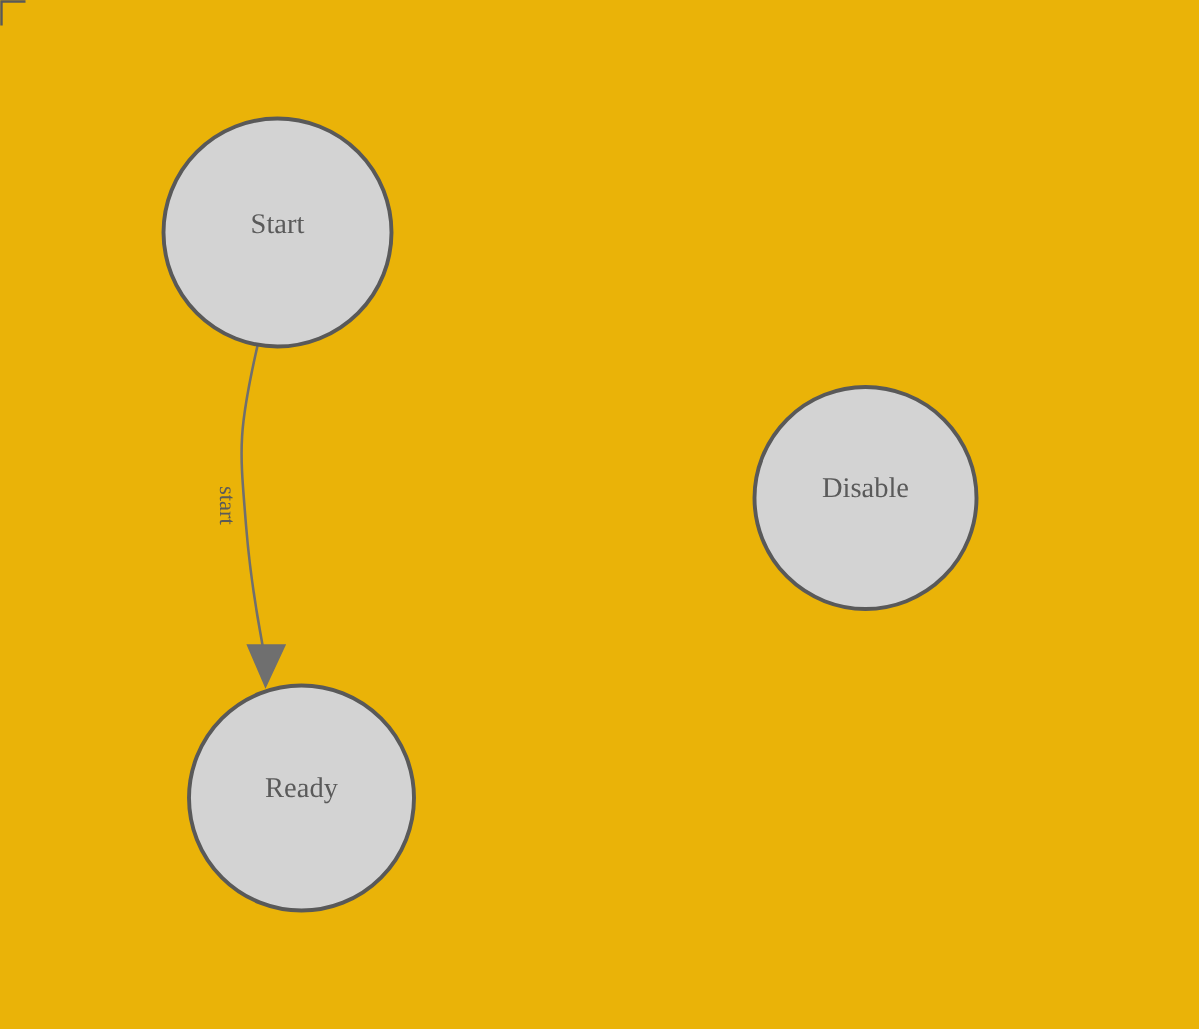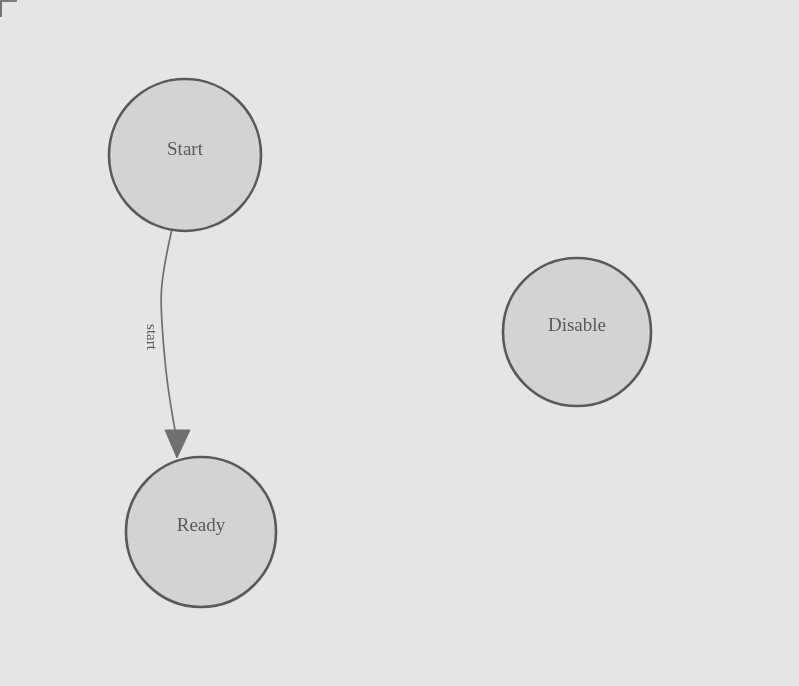--- a/index.html
+++ b/index.html
@@ -4,21 +4,21 @@
 <style>
   html, body {
     margin: 0;
     padding: 0;
     background: #ffffff;
   }
   #canvas {
     position: relative;
     width: 799px;
     height: 686px;
-    background: #e5e5e5;
+    background: #eab308;
     overflow: hidden;
     font-family: "Liberation Serif", "DejaVu Serif", serif;
   }
   #graph-svg {
     position: absolute;
     left: 0;
     top: 0;
     width: 799px;
     height: 686px;
     display: block;

